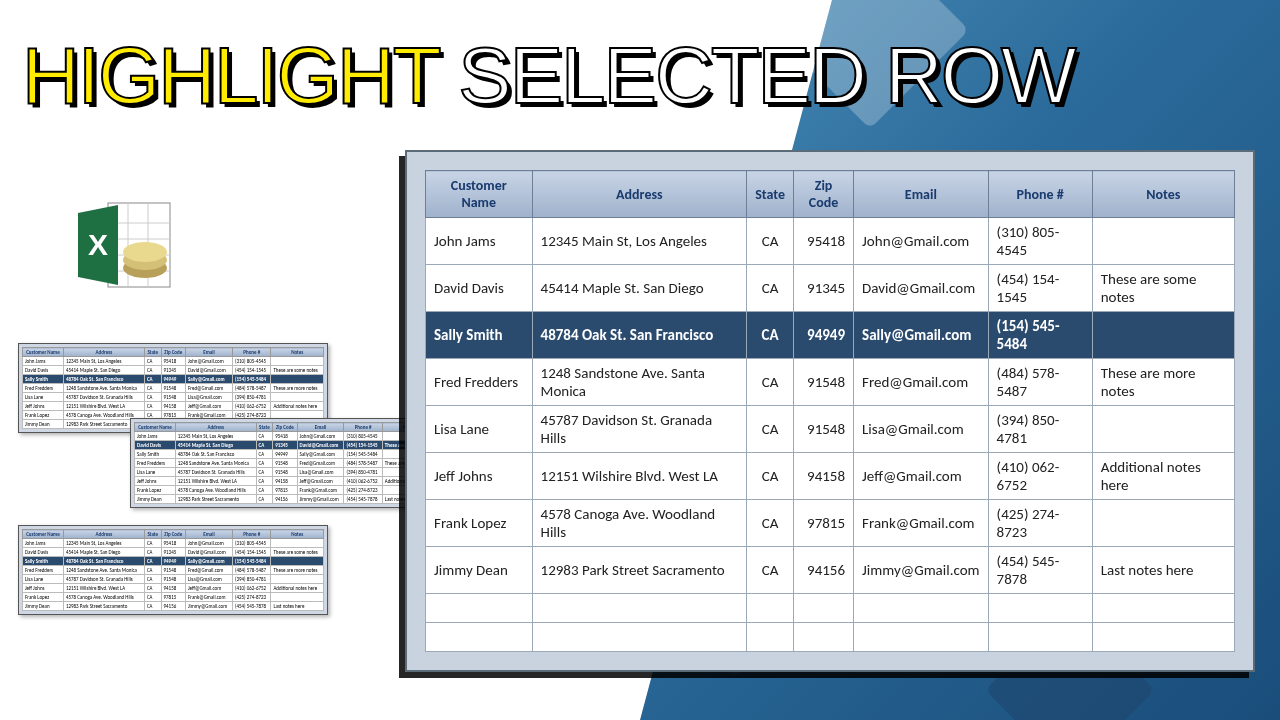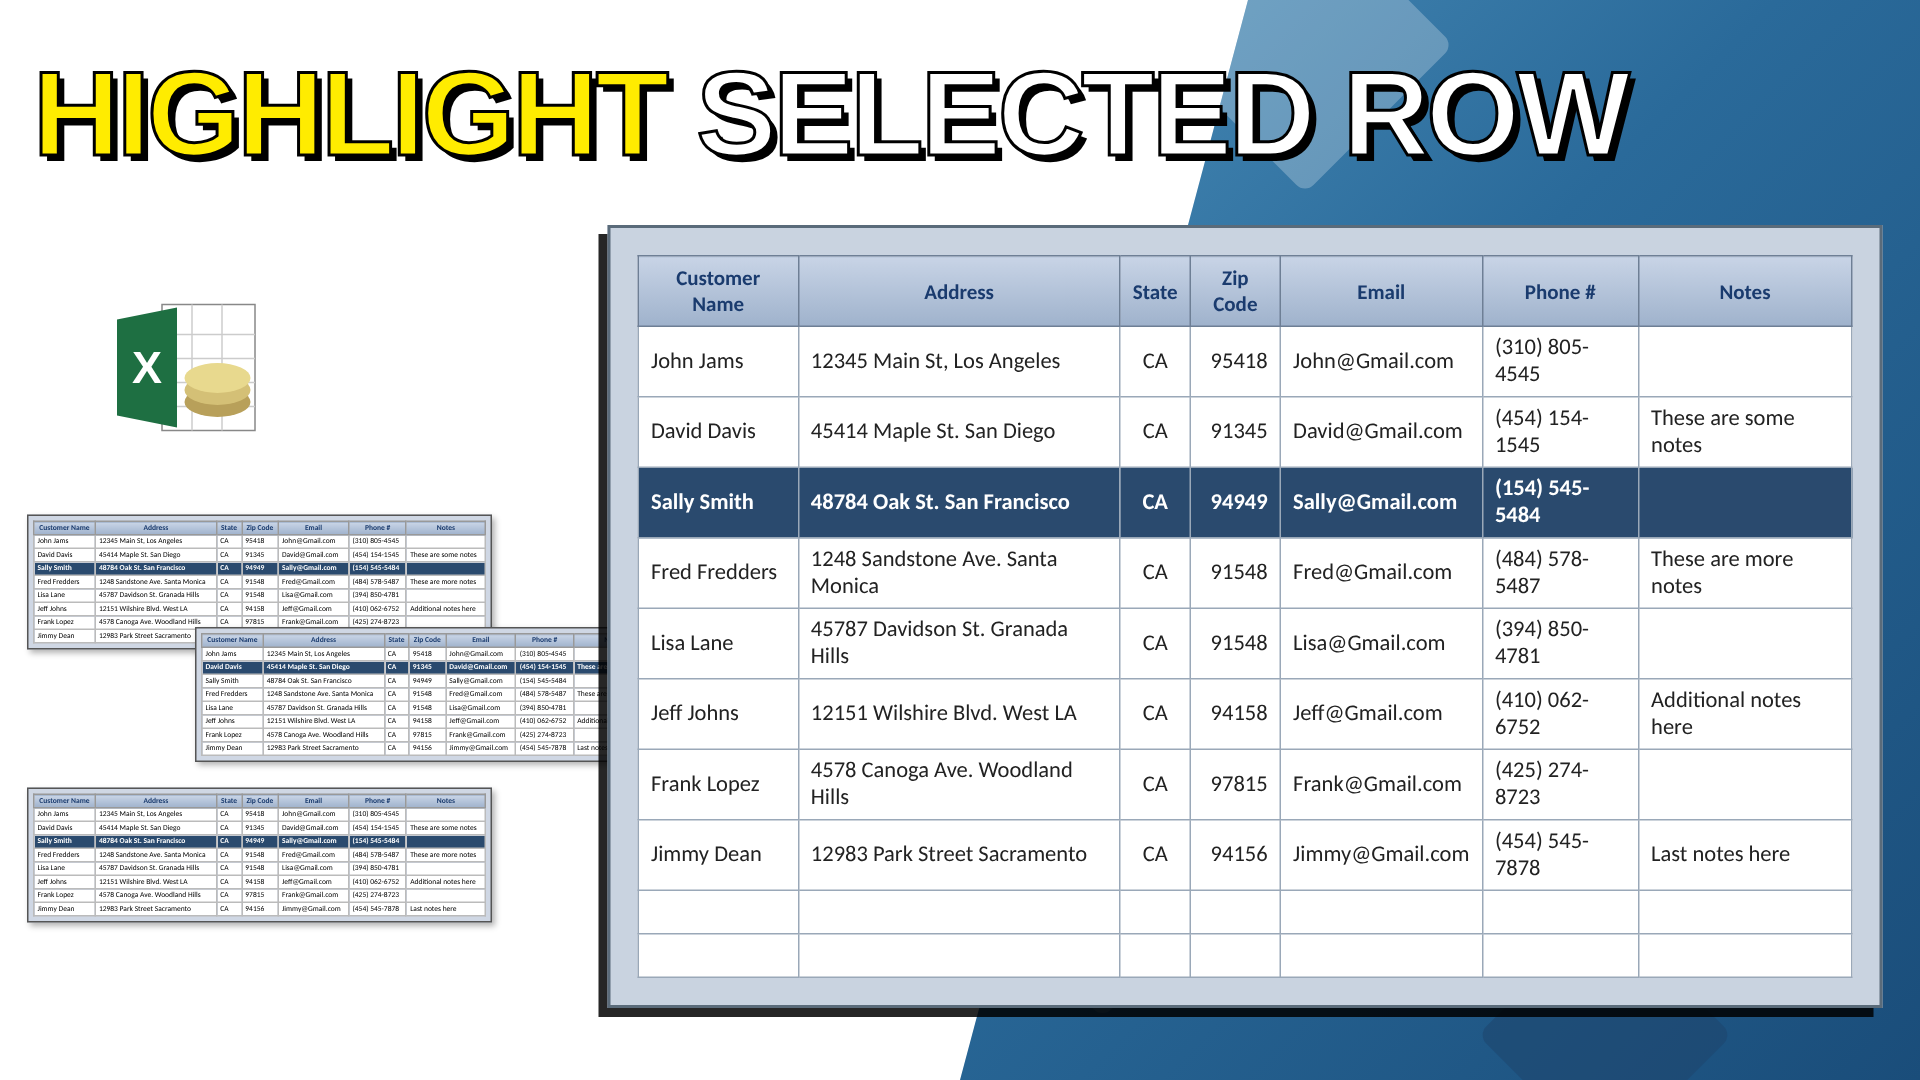--- a/index.html
+++ b/index.html
@@ -2,21 +2,21 @@
 <html><head>
 <meta charset="utf-8">
 <style>
 *{margin:0;padding:0;box-sizing:border-box}
 body{width:1280px;height:720px;overflow:hidden;font-family:Calibri,Arial,sans-serif;background:#fff;position:relative}
 .bg-overlay{position:absolute;right:0;top:0;width:640px;height:720px;background:linear-gradient(135deg,#4a8db8 0%,#2a6a9a 40%,#1a4d7a 100%);clip-path:polygon(30% 0,100% 0,100% 100%,0 100%);z-index:0}
 .bg-diamond{position:absolute;border-radius:8px;background:rgba(255,255,255,0.18);transform:rotate(45deg)}
 .bg-diamond.d1{width:140px;height:140px;right:340px;top:-40px;background:rgba(255,255,255,0.25)}
 .bg-diamond.d2{width:120px;height:120px;right:150px;bottom:-30px;background:rgba(30,70,110,0.6)}
 .bg-diamond.d3{width:90px;height:90px;right:500px;bottom:60px;background:rgba(255,255,255,0.15)}
-.headline{position:absolute;top:30px;left:22px;font-family:'Arial Black',Impact,sans-serif;font-weight:700;font-size:80px;letter-spacing:-2px;z-index:5;white-space:nowrap}
+.headline{position:absolute;top:30px;left:22px;font-family:'Arial Black',Impact,sans-serif;font-weight:400;font-size:80px;letter-spacing:-2px;z-index:5;white-space:nowrap}
 .h1{color:#ffec00;-webkit-text-stroke:2px #000;text-shadow:4px 4px 0 #000}
 .h2{color:#fff;-webkit-text-stroke:2px #000;text-shadow:4px 4px 0 #000}
 .excel-icon{position:absolute;left:70px;top:195px;z-index:4}
 .excel-icon svg{width:110px;height:100px}
 .main-panel{position:absolute;right:25px;top:150px;width:850px;padding:18px;background:#c9d3e0;border:2px solid #5a6b7a;z-index:3;box-shadow:-6px 6px 0 rgba(0,0,0,0.85)}
 table.data{width:100%;border-collapse:collapse;background:#fff;font-size:15px}
 table.data th{background:linear-gradient(#c8d4e6,#9fb2cc);color:#1a3b6e;font-weight:bold;padding:6px 8px;border:1px solid #6e7f95;font-size:14px}
 table.data td{padding:5px 8px;border:1px solid #9aa8b8;color:#222;background:#fff}
 table.data tr.sel td{background:#2a4a6e;color:#fff;font-weight:bold}
 table.data tr.empty td{height:26px}

